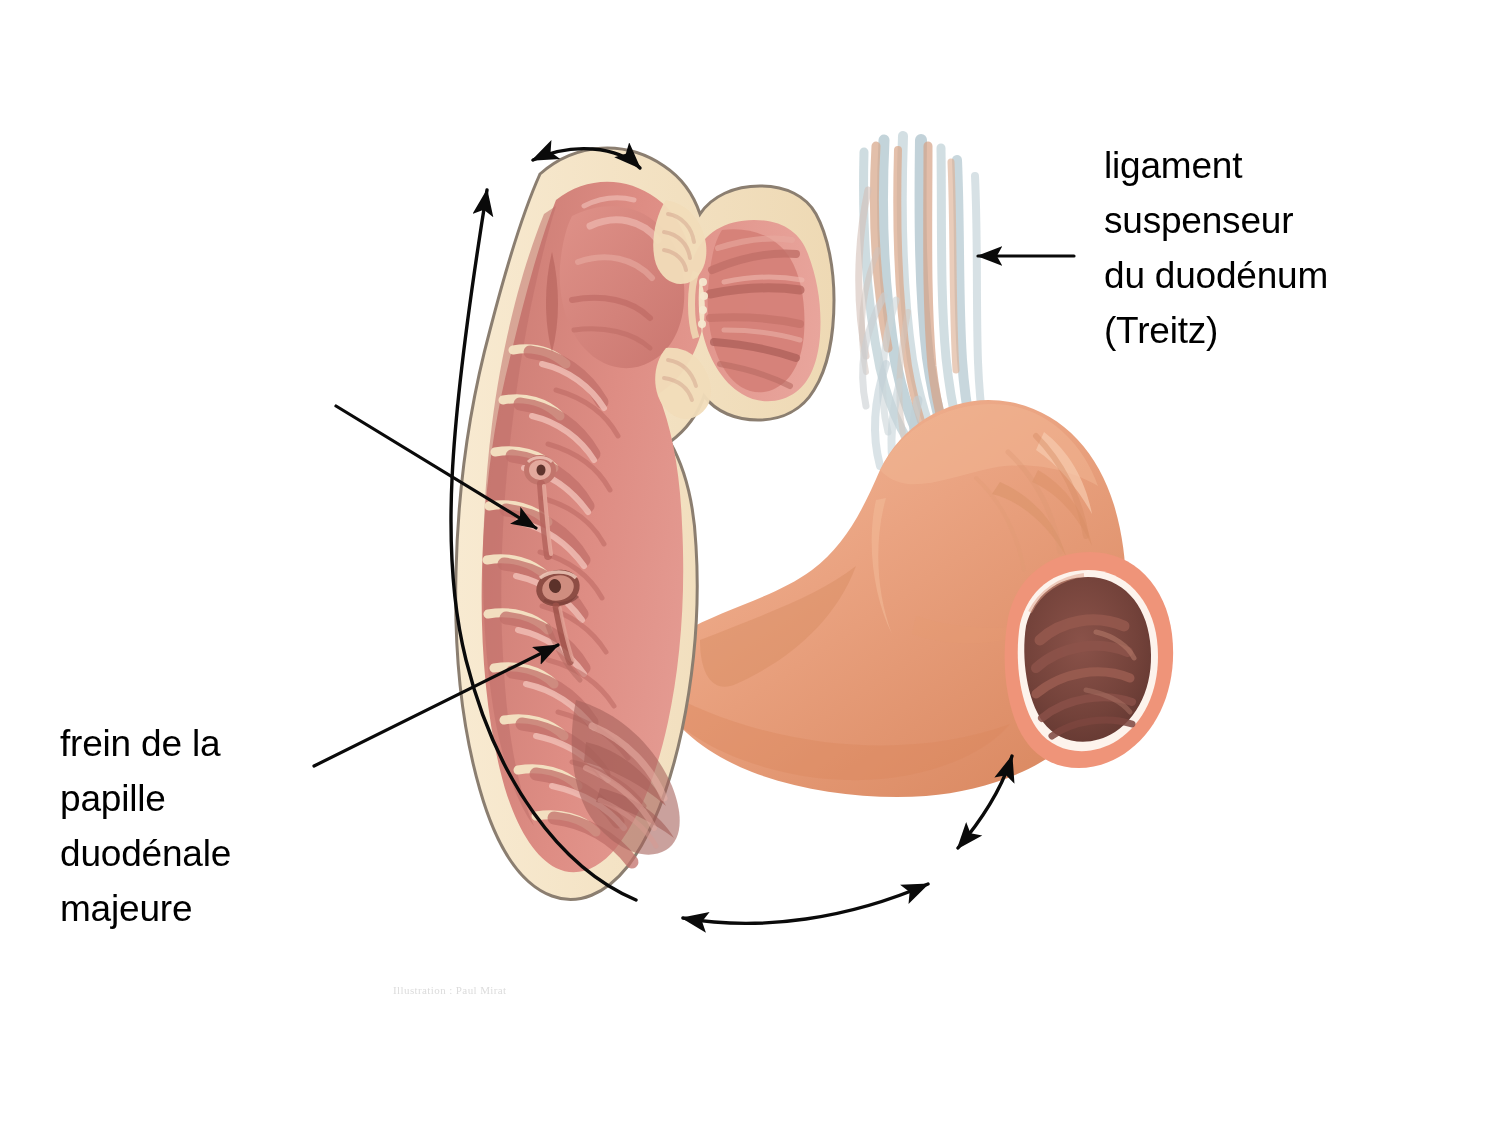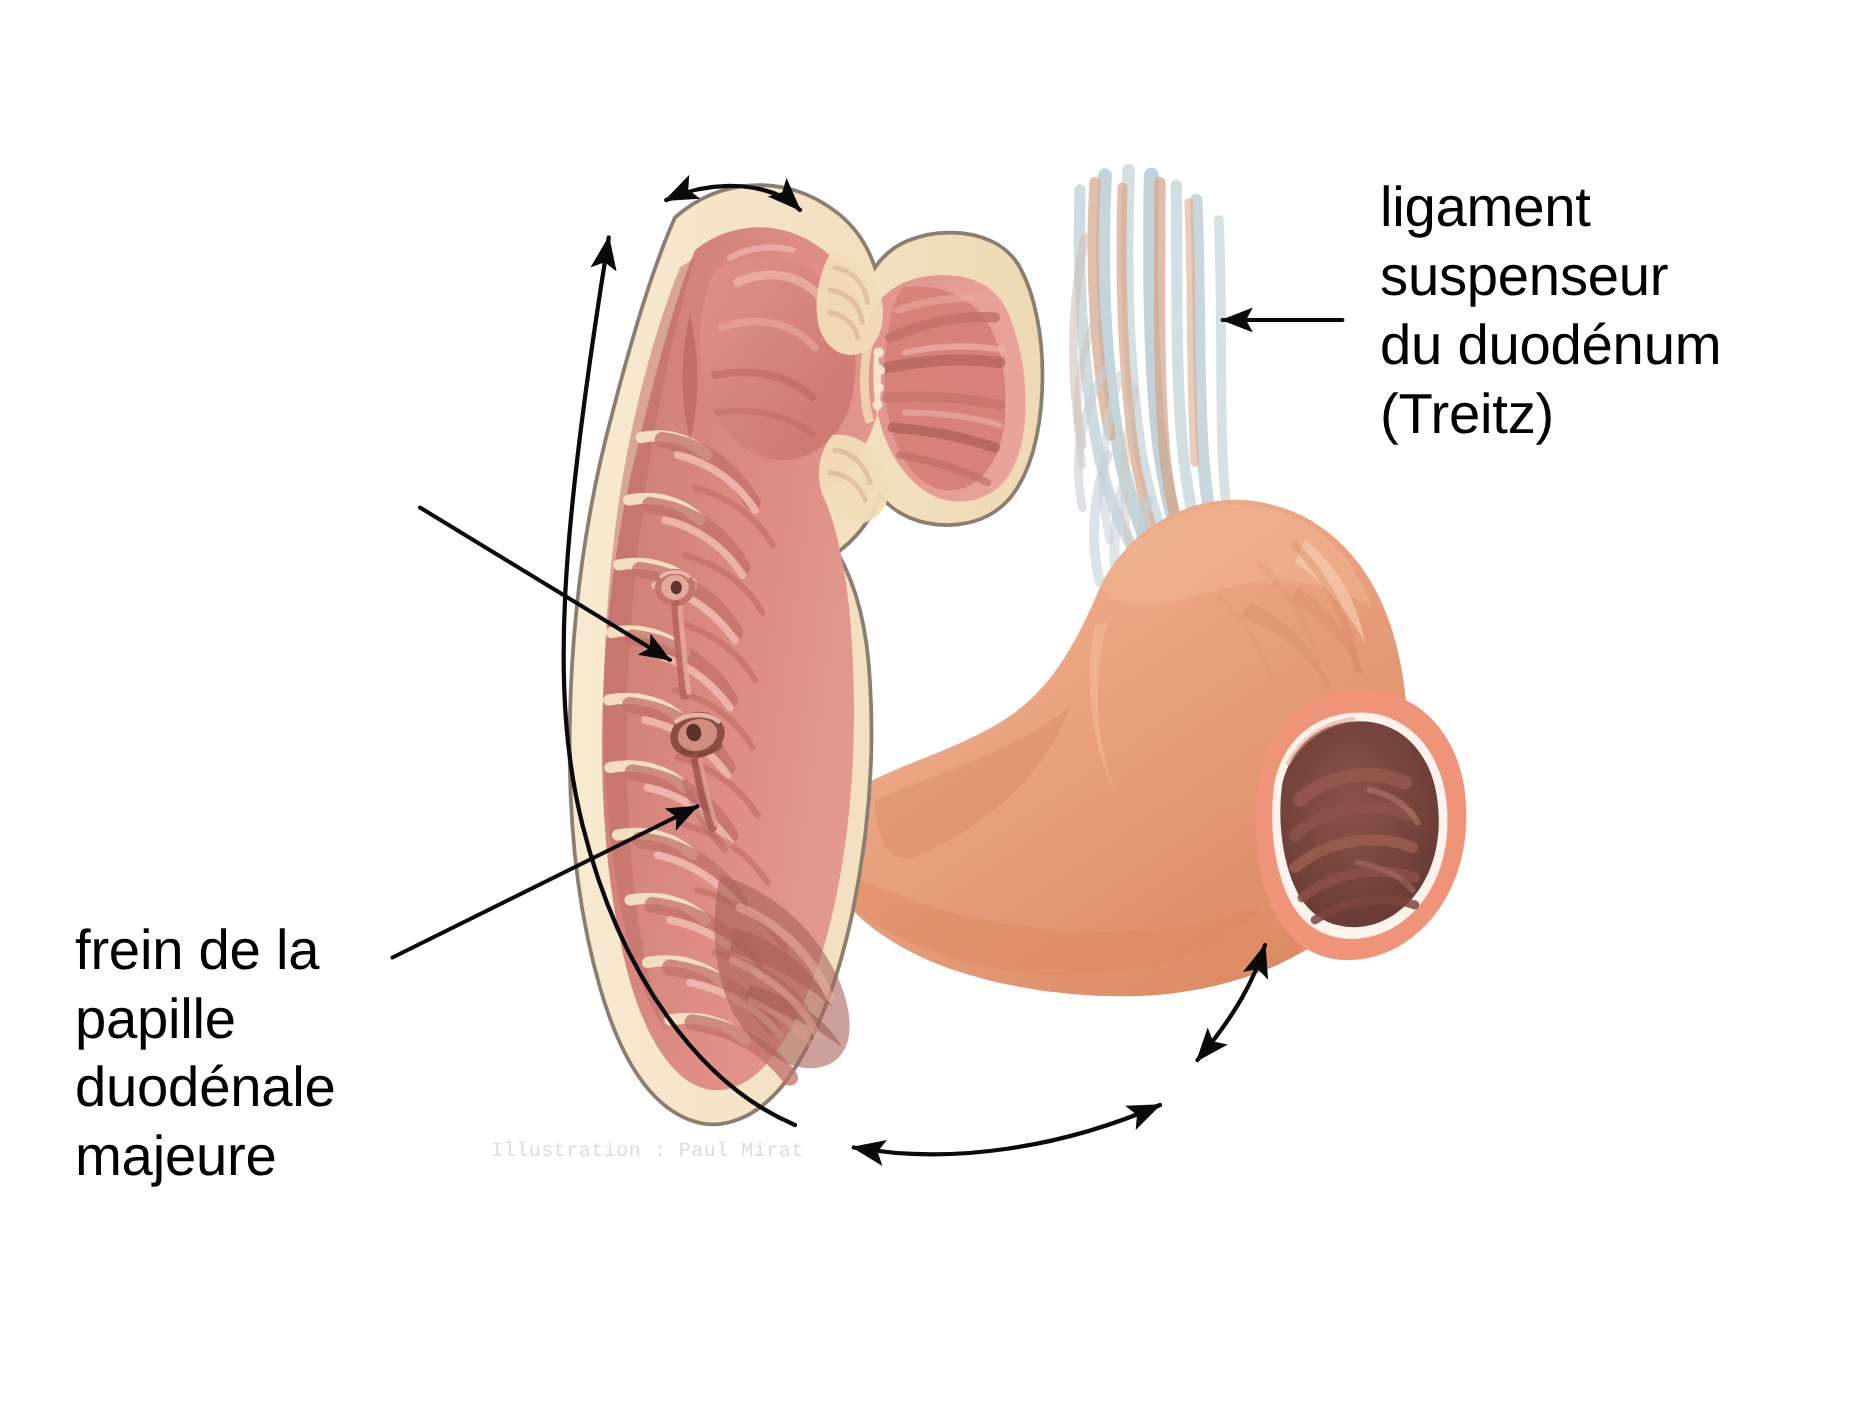--- a/index.html
+++ b/index.html
@@ -9,34 +9,34 @@
     font-family:"Liberation Sans", sans-serif;
     color:#000;
     overflow:hidden;
     position:relative;
   }
   #stage{position:relative;width:1500px;height:1125px;background:#fff;}
 
   .label{
     position:absolute;
     font-family:"Liberation Sans", sans-serif;
-    font-size:45px;
+    font-size:37px;
     line-height:55px;
     color:#000;
     white-space:pre;
     letter-spacing:-0.2px;
   }
   #lbl-ligament{left:1104px;top:138px;}
   #lbl-pli{left:60px;top:335px;}
-  #lbl-frein{left:60px;top:732px;}
+  #lbl-frein{left:60px;top:716px;}
 
   #illus{position:absolute;left:0px;top:0px;width:1500px;height:1125px;}
   #credit{
-    position:absolute;left:393px;top:912px;
-    font-size:16px;color:#dcdcdc;font-family:Liberation Mono, monospace;
+    position:absolute;left:393px;top:984px;
+    font-size:11px;color:#dcdcdc;font-family:Liberation Serif, serif;
     letter-spacing:0.4px;white-space:pre;
   }
 </style>
 </head>
 <body>
 
 <div id="stage">
 
   <svg id="illus" viewBox="0 0 1500 1125" xmlns="http://www.w3.org/2000/svg">
     <defs>

